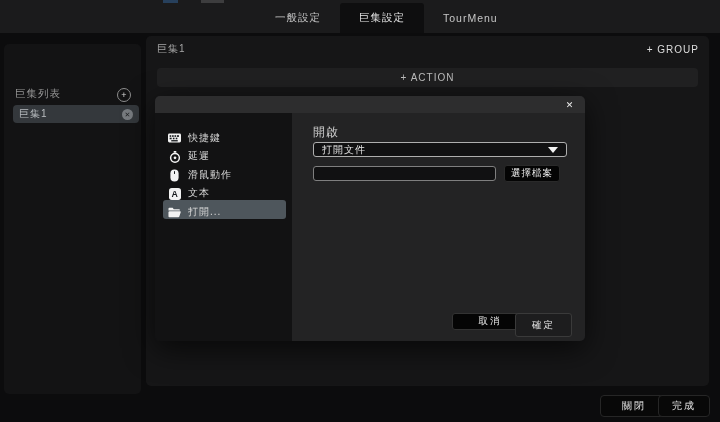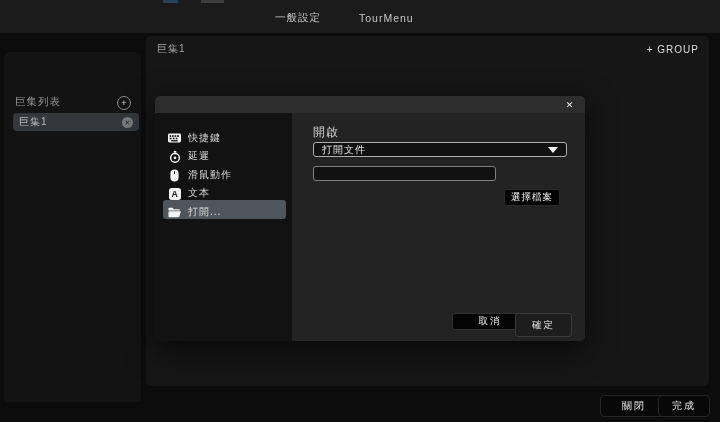--- a/index.html
+++ b/index.html
@@ -16,21 +16,21 @@
   .top-sliver-gray{position:absolute;left:201px;top:0;width:23px;height:3px;background:#3d3d3e;}
   .tabs{position:absolute;left:256px;top:0;height:33px;display:flex;align-items:stretch;}
   .tab{
     display:flex;align-items:center;justify-content:center;
     padding:0 19px;margin-top:3px;font-size:10.5px;letter-spacing:1px;
     color:#c6c6c6;border-radius:3px 3px 0 0;cursor:pointer;
   }
   .tab.active{background:#0e0e0f;color:#e6e6e6;}
   
   .sidebar{
-    position:absolute;left:4px;top:52px;width:137px;height:350px;
+    position:absolute;left:4px;top:44px;width:137px;height:350px;
     background:#131314;border-radius:5px;
   }
   .sidebar-header{position:absolute;left:11px;top:43px;right:8px;height:14px;display:flex;align-items:center;}
   .sidebar-title{font-size:10.5px;color:#969696;letter-spacing:1px;}
   .add-circle{
     position:absolute;right:2px;top:1px;width:12px;height:12px;border:1px solid #8d8d8d;border-radius:50%;
     display:flex;align-items:center;justify-content:center;color:#d9d9d9;font-size:9px;line-height:1;cursor:pointer;
   }
   .macro-item{
     position:absolute;left:9px;top:61px;width:126px;height:18px;background:#34383c;border-radius:4px;
@@ -83,21 +83,21 @@
   .dropdown-value{font-size:10px;color:#e4e4e4;letter-spacing:1px;flex:1;}
   .dropdown-arrow{width:0;height:0;border-left:5px solid transparent;border-right:5px solid transparent;border-top:6px solid #f2f2f2;}
   .file-input{
     position:absolute;left:21px;top:53px;width:183px;height:15px;background:#111112;
     border:1px solid #7f7f7f;border-radius:3px;box-sizing:border-box;
     color:#e4e4e4;font-size:10px;padding:0 6px;outline:none;font-family:"Liberation Sans",sans-serif;
   }
   .choose-file-btn{
     position:absolute;left:212px;top:52px;width:56px;height:17px;background:#040404;border:1px solid #2a2a2a;
     border-radius:3px;display:flex;align-items:center;justify-content:center;
-    font-size:9.5px;color:#f2f2f2;letter-spacing:1px;cursor:pointer;box-sizing:border-box;margin-top:24px;
+    font-size:9.5px;color:#f2f2f2;letter-spacing:1px;cursor:pointer;box-sizing:border-box;
   }
   .dialog-cancel{
     position:absolute;left:297px;top:217px;width:76px;height:17px;background:#050505;border:1px solid #333;
     border-radius:3px;display:flex;align-items:center;justify-content:center;
     font-size:9.5px;color:#ededed;letter-spacing:2px;cursor:pointer;box-sizing:border-box;
   }
   .dialog-ok{
     position:absolute;left:360px;top:217px;width:57px;height:24px;background:#1d1d1e;border:1px solid #3a3a3a;
     border-radius:3px;display:flex;align-items:center;justify-content:center;
     font-size:9.5px;color:#ededed;letter-spacing:2px;cursor:pointer;box-sizing:border-box;
@@ -114,40 +114,42 @@
 </head>
 <body>
 
 <div class="stage">
 
   <div class="topbar">
     <div class="top-sliver-blue"></div>
     <div class="top-sliver-gray"></div>
     <div class="tabs">
       <div class="tab">一般設定</div>
+      <div class="tab active">巨集設定</div>
       <div class="tab">TourMenu</div>
     </div>
   </div>
 
   <div class="sidebar">
     <div class="sidebar-header">
       <span class="sidebar-title">巨集列表</span>
       <span class="add-circle">+</span>
     </div>
     <div class="macro-item">
       <span class="macro-item-label">巨集1</span>
       <span class="remove-circle">✕</span>
     </div>
   </div>
 
   <div class="main">
     <div class="main-header">
       <span class="main-title">巨集1</span>
       <span class="group-btn">+ GROUP</span>
     </div>
+    <div class="action-btn">+ ACTION</div>
   </div>
 
   <div class="dialog">
     <div class="dialog-titlebar">
       <span class="dialog-close">✕</span>
     </div>
     <div class="dialog-body">
 
       <div class="dialog-menu">
         <div class="menu-item">

